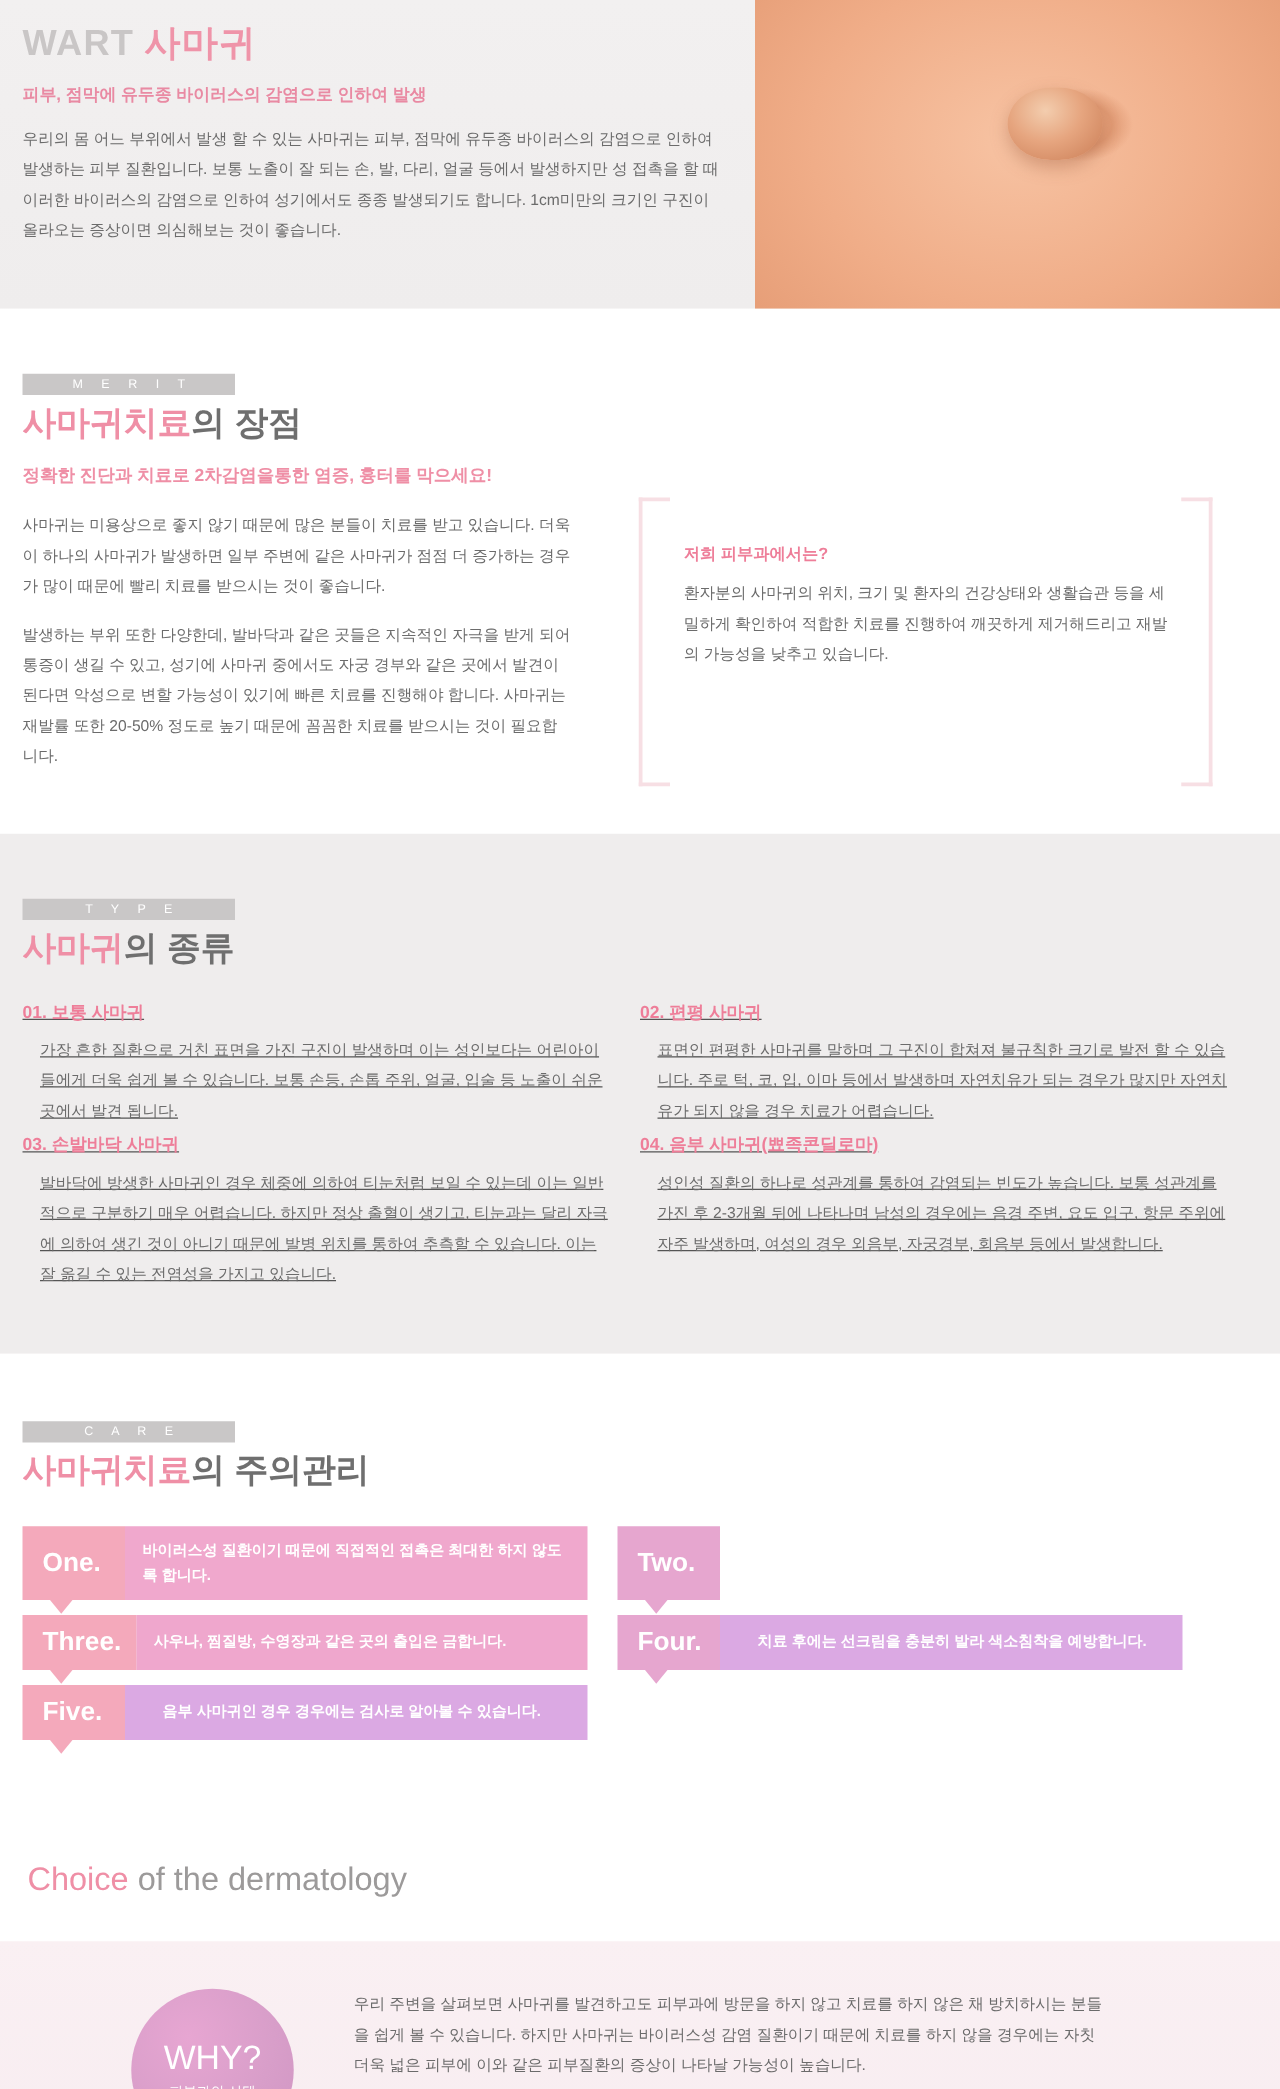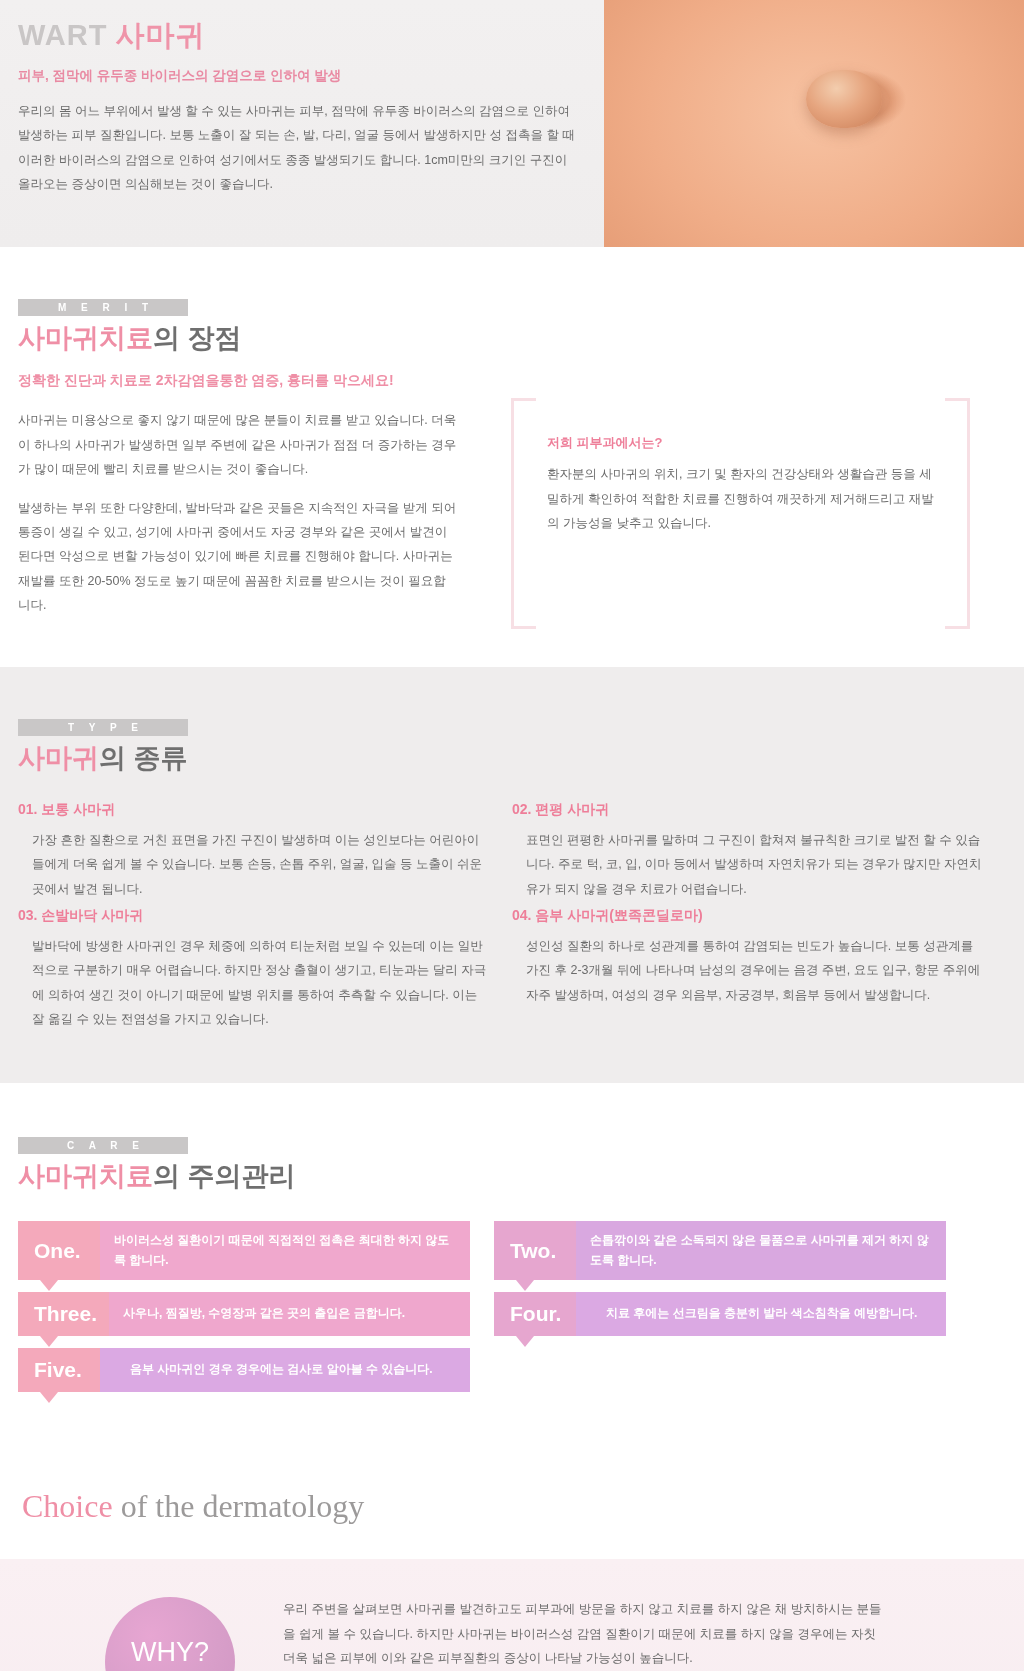--- a/index.html
+++ b/index.html
@@ -34,21 +34,21 @@
   .hero-inner{position:relative;z-index:2;padding:18px 0 0 18px;width:600px;}
   .hero-title{font-size:29px;font-weight:bold;color:#c9c6c6;letter-spacing:1px;line-height:1.2;}
   .hero-title .kr{color:#ef94a9;margin-left:8px;}
   .hero-sub{margin-top:14px;font-size:13.5px;color:#e98aa3;font-weight:bold;}
   .hero-body{margin-top:14px;font-size:12.5px;line-height:1.95;color:#6b6b6b;width:560px;}
 
   
   .sec{position:relative;}
   .tagline{
     display:inline-block;background:#c9c7c7;color:#ffffff;
-    font-size:10px;letter-spacing:6px;font-weight:bold;
+    font-size:10px;letter-spacing:6px;font-weight:normal;
     padding:3px 24px 3px 30px;text-align:center;min-width:170px;box-sizing:border-box;margin-top:10px;
   }
   .sec-h{
     font-size:27px;font-weight:bold;color:#6f6f6f;margin-top:6px;line-height:1.2;
   }
   .sec-h .pink{color:#ef8fa6;}
 
   
   .merit{padding:42px 0 50px 18px;background:#fff;}
   .merit-lead{margin-top:18px;font-size:14px;font-weight:bold;color:#ef8fa6;}
@@ -65,21 +65,21 @@
     border:3px solid #f7dfe4;
   }
   .bracketbox:before{left:-2px;border-right:none;}
   .bracketbox:after{right:-2px;border-left:none;}
   .bb-title{color:#ee7e99;font-size:13px;font-weight:bold;margin-bottom:10px;}
   .bb-body{font-size:12.5px;line-height:1.95;color:#6b6b6b;}
 
   
   .type{background:#efeded;padding:42px 0 46px 18px;}
   .type-grid{display:flex;flex-wrap:wrap;margin-top:26px;width:990px;}
-  .type-item{width:470px;box-sizing:border-box;margin-bottom:6px;}
+  .type-item{width:470px;box-sizing:border-box;margin-bottom:6px;text-decoration:underline;}
   .type-item.right{margin-left:24px;}
   .type-num{color:#ee7e99;font-size:14px;font-weight:bold;margin-bottom:9px;}
   .type-desc{font-size:12.5px;line-height:1.95;color:#6b6b6b;padding-left:14px;}
 
   
   .care{padding:44px 0 40px 18px;background:#fff;}
   .care-list{margin-top:28px;width:960px;position:relative;}
   .care-row{display:flex;margin-bottom:12px;}
   .bubble{position:relative;display:flex;align-items:stretch;width:452px;}
   .bubble.second{margin-left:24px;}
@@ -98,21 +98,21 @@
   .bub-text{
     background:#f0a8cd;color:#ffffff;font-size:12px;line-height:1.65;font-weight:bold;
     padding:10px 14px;flex:1;display:flex;align-items:center;
   }
   .bub-text.lilac{background:#d9a8e0;}
   .bub-text.lilac2{background:#dba9e3;padding-left:30px;}
   .bub-text.pinkish{background:#efa7cd;}
 
   
   .choice{padding:44px 0 34px 22px;background:#fff;}
-  .choice-h{font-size:32px;color:#9c9a9a;font-family:Liberation Serif, serif;}
+  .choice-h{font-size:26px;color:#9c9a9a;font-family:Liberation Sans, sans-serif;}
   .choice-h .c{color:#ef8fa6;}
   .why-wrap{
     background:linear-gradient(180deg,#faf0f3 0%,#f7ecf0 100%);
     padding:38px 0 42px 0;display:flex;align-items:flex-start;
   }
   .why-circle{
     width:130px;height:130px;border-radius:50%;margin-left:105px;flex:none;
     background:radial-gradient(circle at 35% 30%, #e7a6d2 0%, #d89ec9 55%, #cf95c2 100%);
     color:#fff;display:flex;flex-direction:column;align-items:center;justify-content:center;
   }
@@ -187,21 +187,20 @@
     </div>
 
     <div class="care-list">
       <div class="care-row">
         <div class="bubble">
           <div class="bub-label">One.</div>
           <div class="bub-text">바이러스성 질환이기 때문에 직접적인 접촉은 최대한 하지 않도록 합니다.</div>
         </div>
         <div class="bubble second">
           <div class="bub-label purple">Two.</div>
-          <div class="bub-text lilac">손톱깎이와 같은 소독되지 않은 물품으로 사마귀를 제거 하지 않도록 합니다.</div>
         </div>
       </div>
 
       <div class="care-row">
         <div class="bubble">
           <div class="bub-label">Three.</div>
           <div class="bub-text pinkish">사우나, 찜질방, 수영장과 같은 곳의 출입은 금합니다.</div>
         </div>
         <div class="bubble second">
           <div class="bub-label purple">Four.</div>

